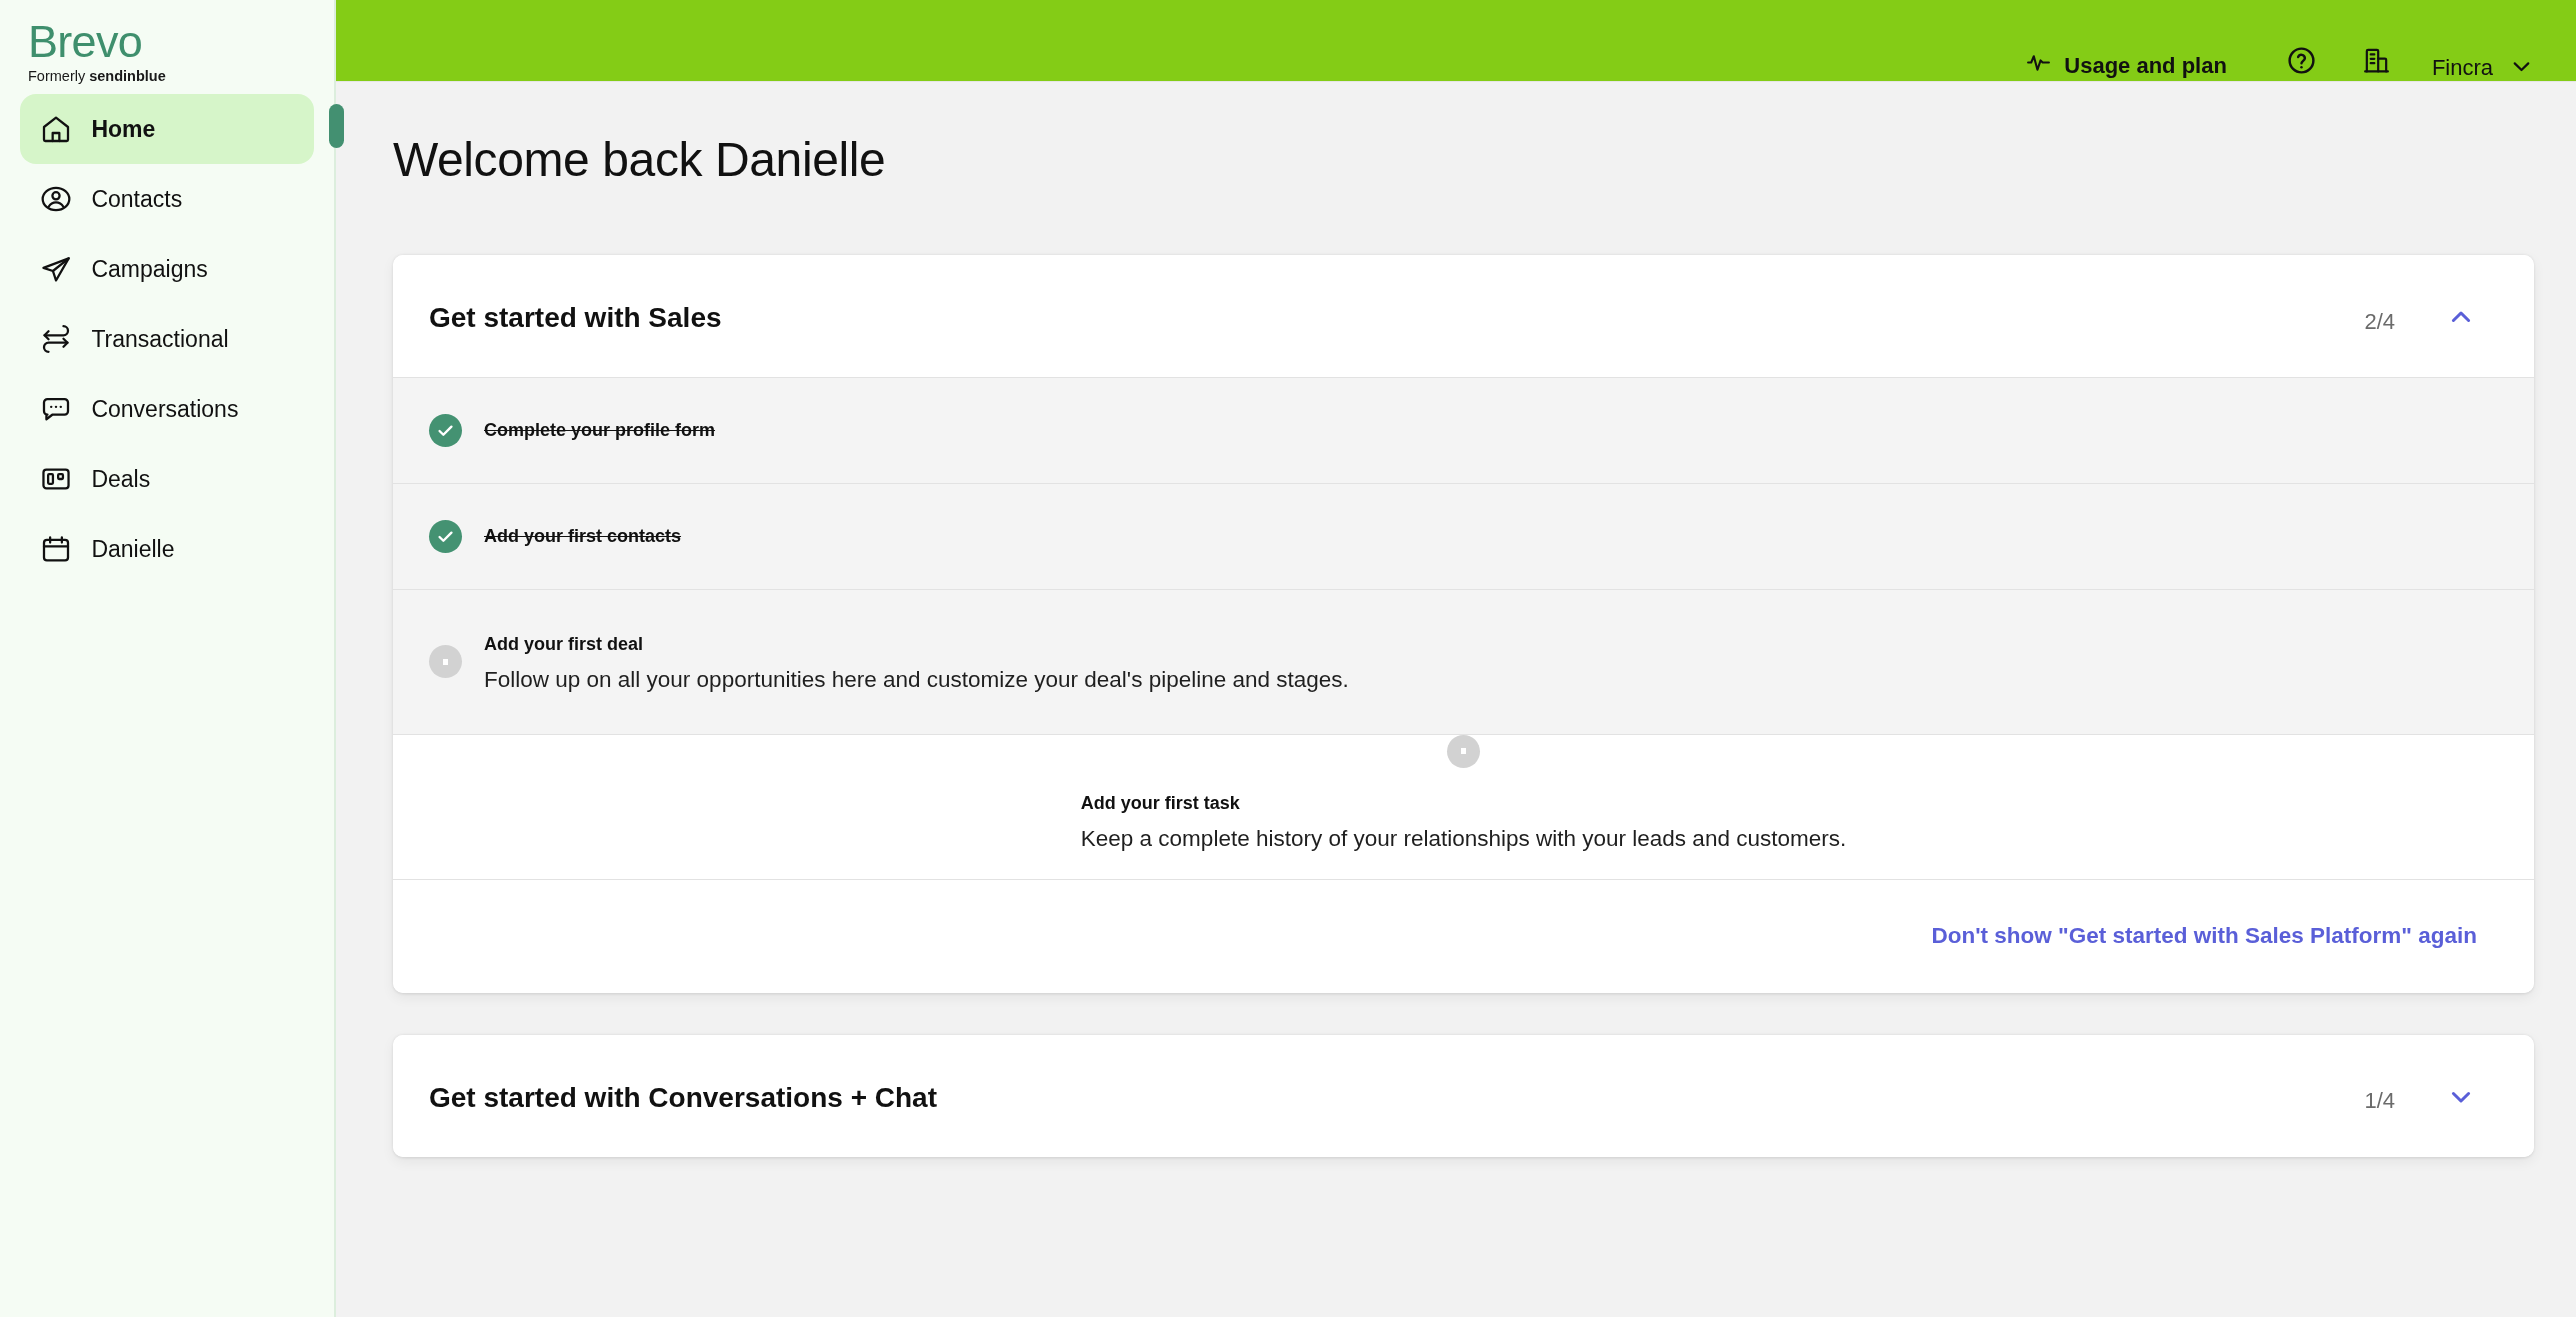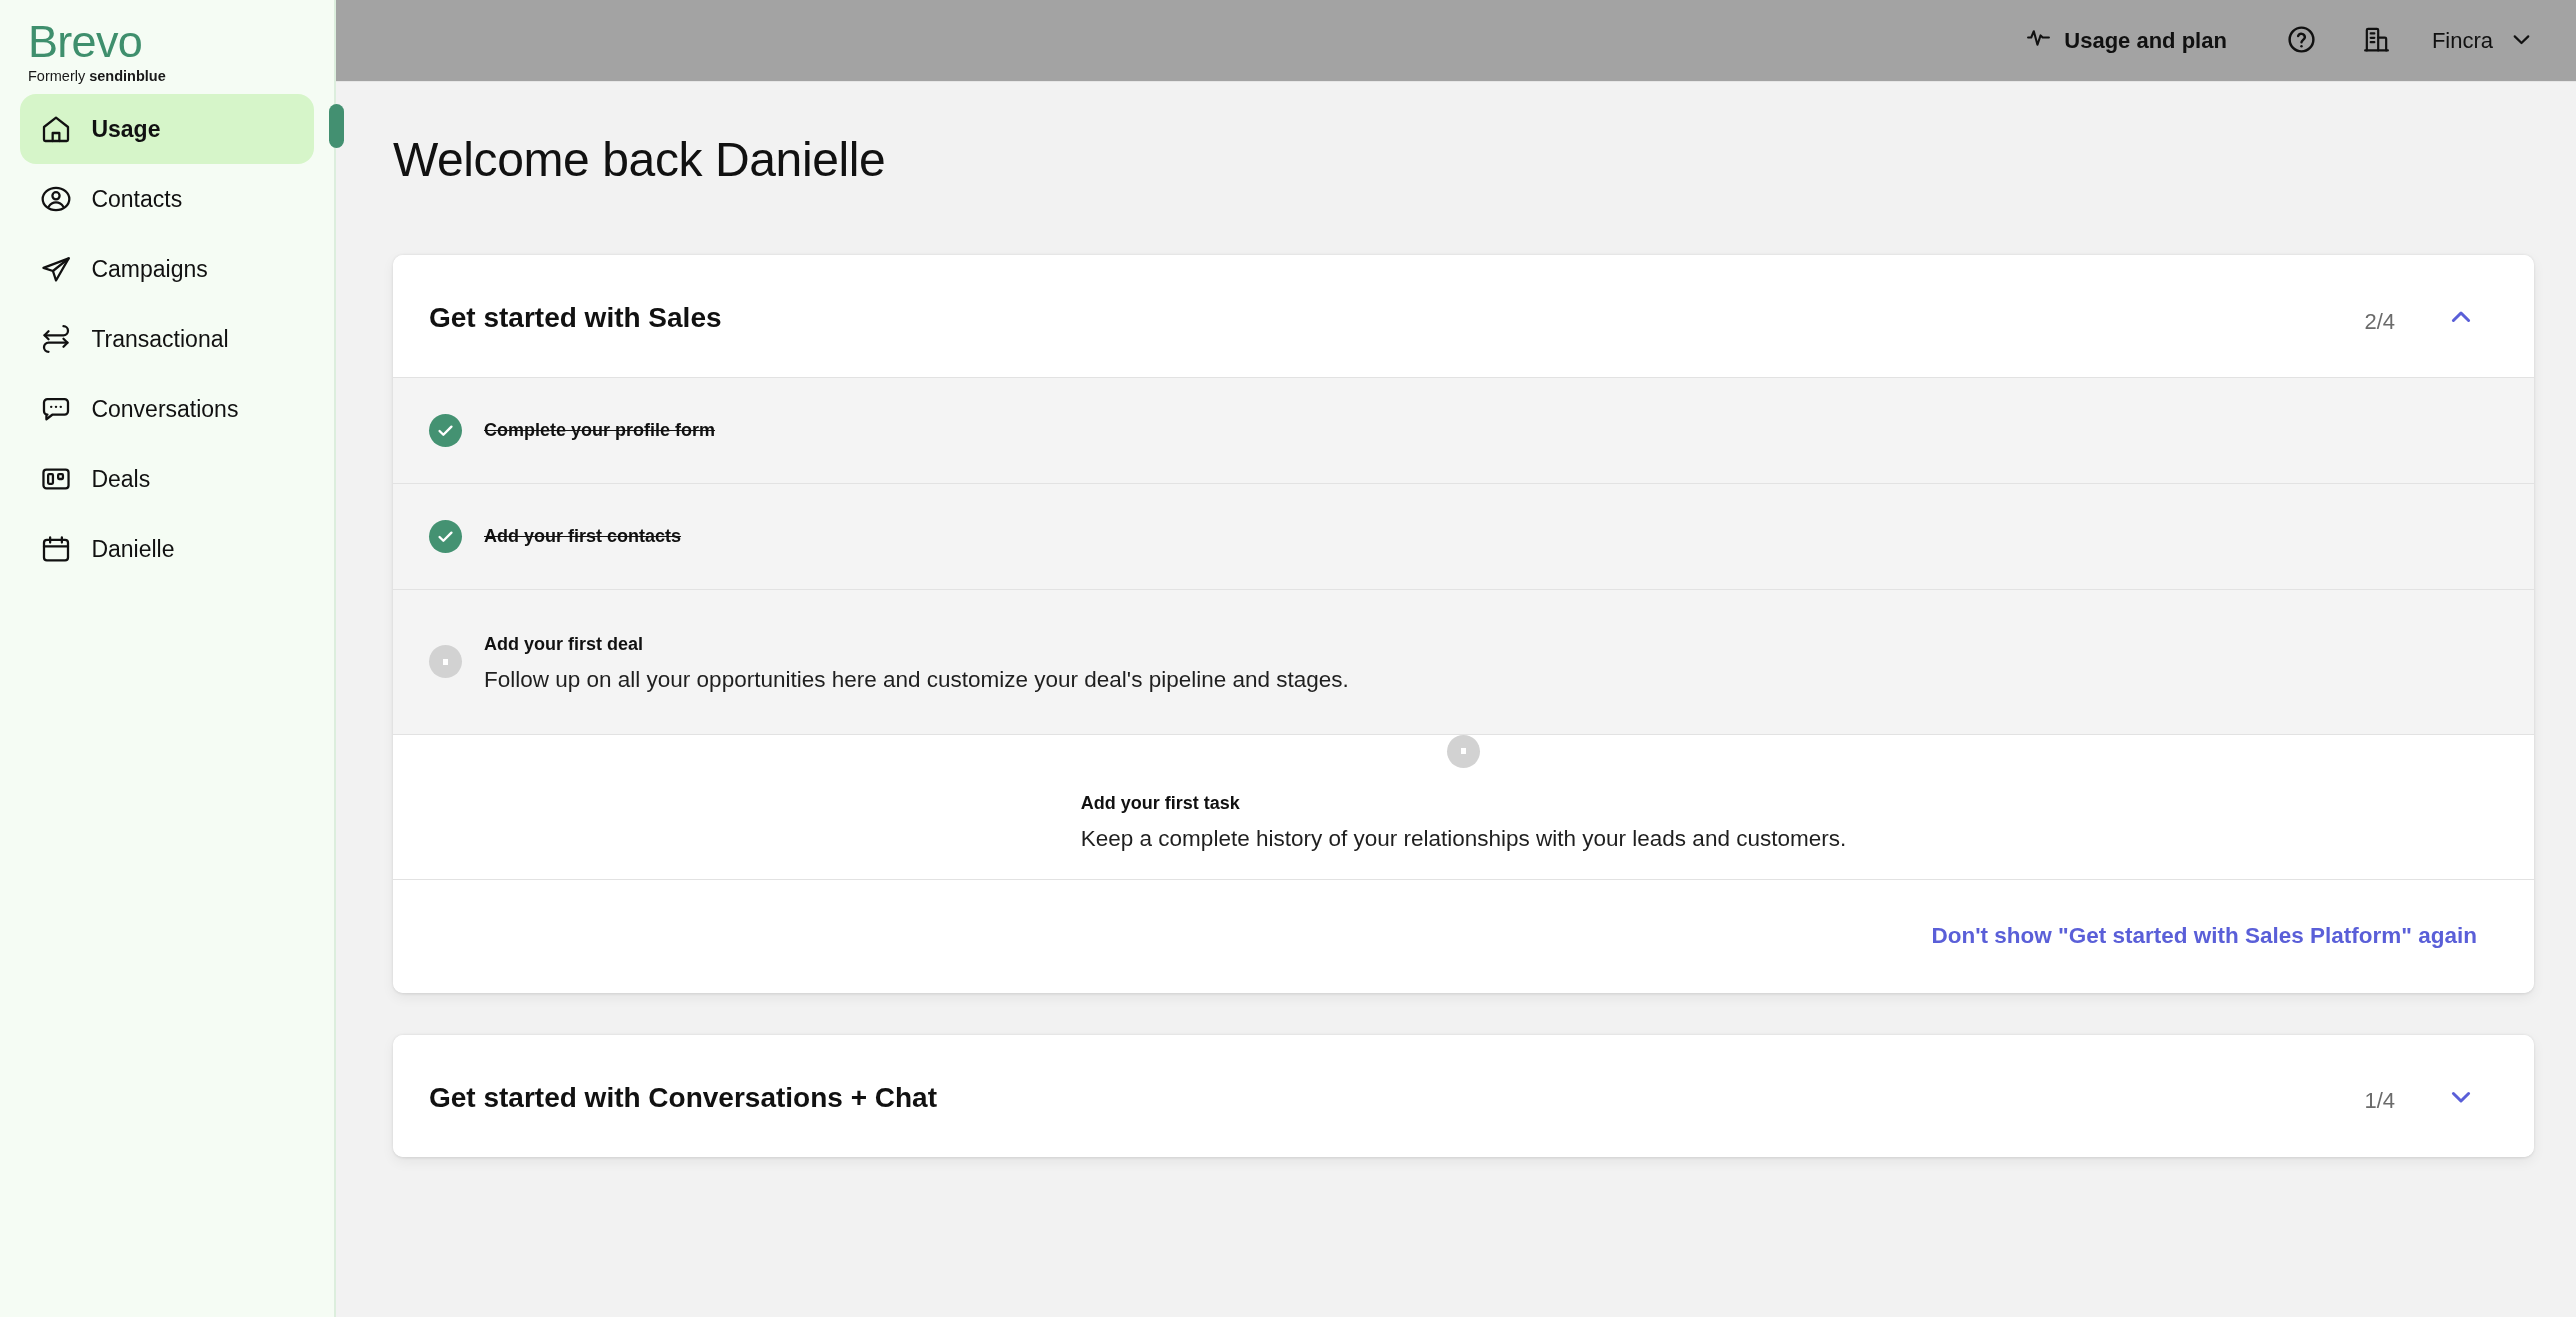--- a/index.html
+++ b/index.html
@@ -98,24 +98,24 @@
     flex: 1 1 auto;
     display: flex;
     flex-direction: column;
     background: #f2f2f2;
     min-width: 0;
   }
 
   .topbar {
     height: 82px;
     flex: 0 0 82px;
-    background: #a3a3a3;
+    background: #84cc16;
     border-bottom: 0.7px solid #e6e6e6;
     display: flex;
-    align-items: center;
+    align-items: flex-end;
     justify-content: flex-end;
     padding-right: 42px;
     gap: 0;
   }
 
   .usage-plan {
     display: flex;
     align-items: center;
     gap: 13px;
     font-size: 22px;
@@ -293,21 +293,21 @@
 
     <nav class="nav">
 
       <div class="nav-item active">
         <span class="nav-icon">
           <svg width="32" height="32" viewBox="0 0 24 24" fill="none" stroke="#111" stroke-width="1.7" stroke-linecap="round" stroke-linejoin="round">
             <path d="M3 10.5 12 3.5l9 7V20a1 1 0 0 1-1 1H4a1 1 0 0 1-1-1z"></path>
             <path d="M9.5 21v-6h5v6"></path>
           </svg>
         </span>
-        <span>Usage</span>
+        <span>Home</span>
       </div>
 
       <div class="nav-item">
         <span class="nav-icon">
           <svg width="32" height="32" viewBox="0 0 24 24" fill="none" stroke="#111" stroke-width="1.7" stroke-linecap="round" stroke-linejoin="round">
             <ellipse cx="12" cy="12" rx="10" ry="8.4"></ellipse>
             <circle cx="12" cy="9.6" r="2.7"></circle>
             <path d="M6.6 17.6a6.2 6.2 0 0 1 10.8 0"></path>
           </svg>
         </span>

